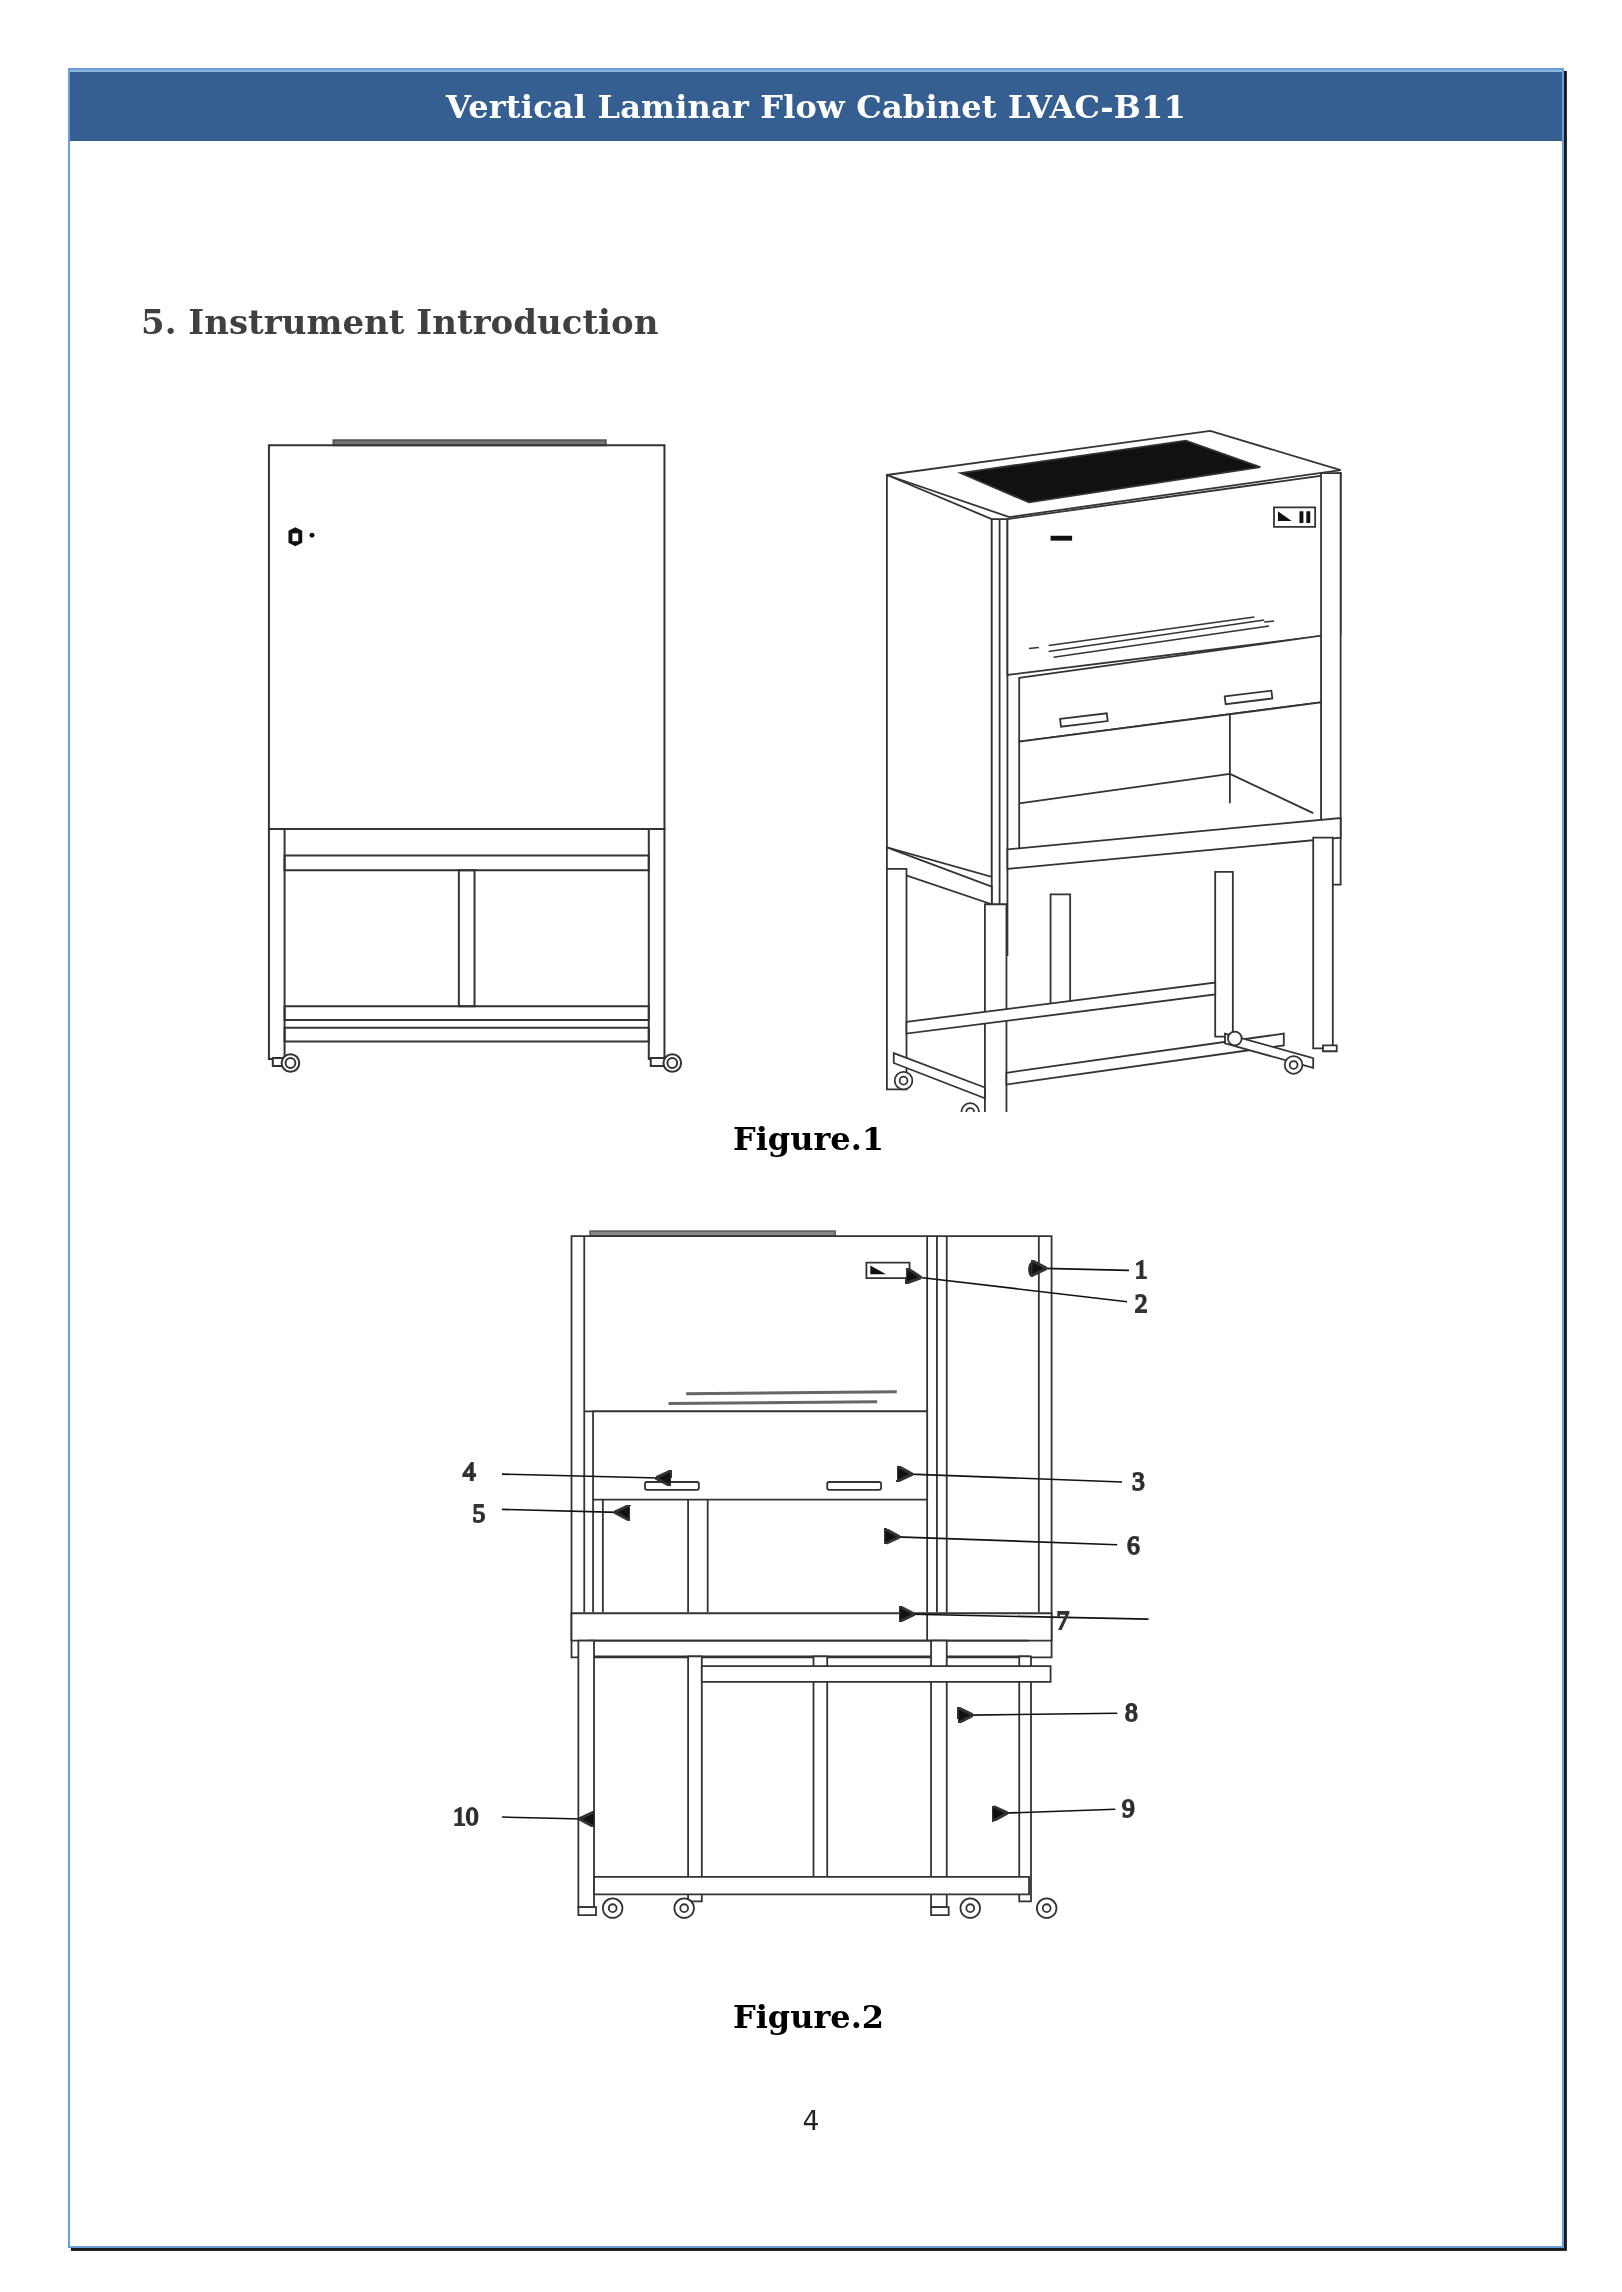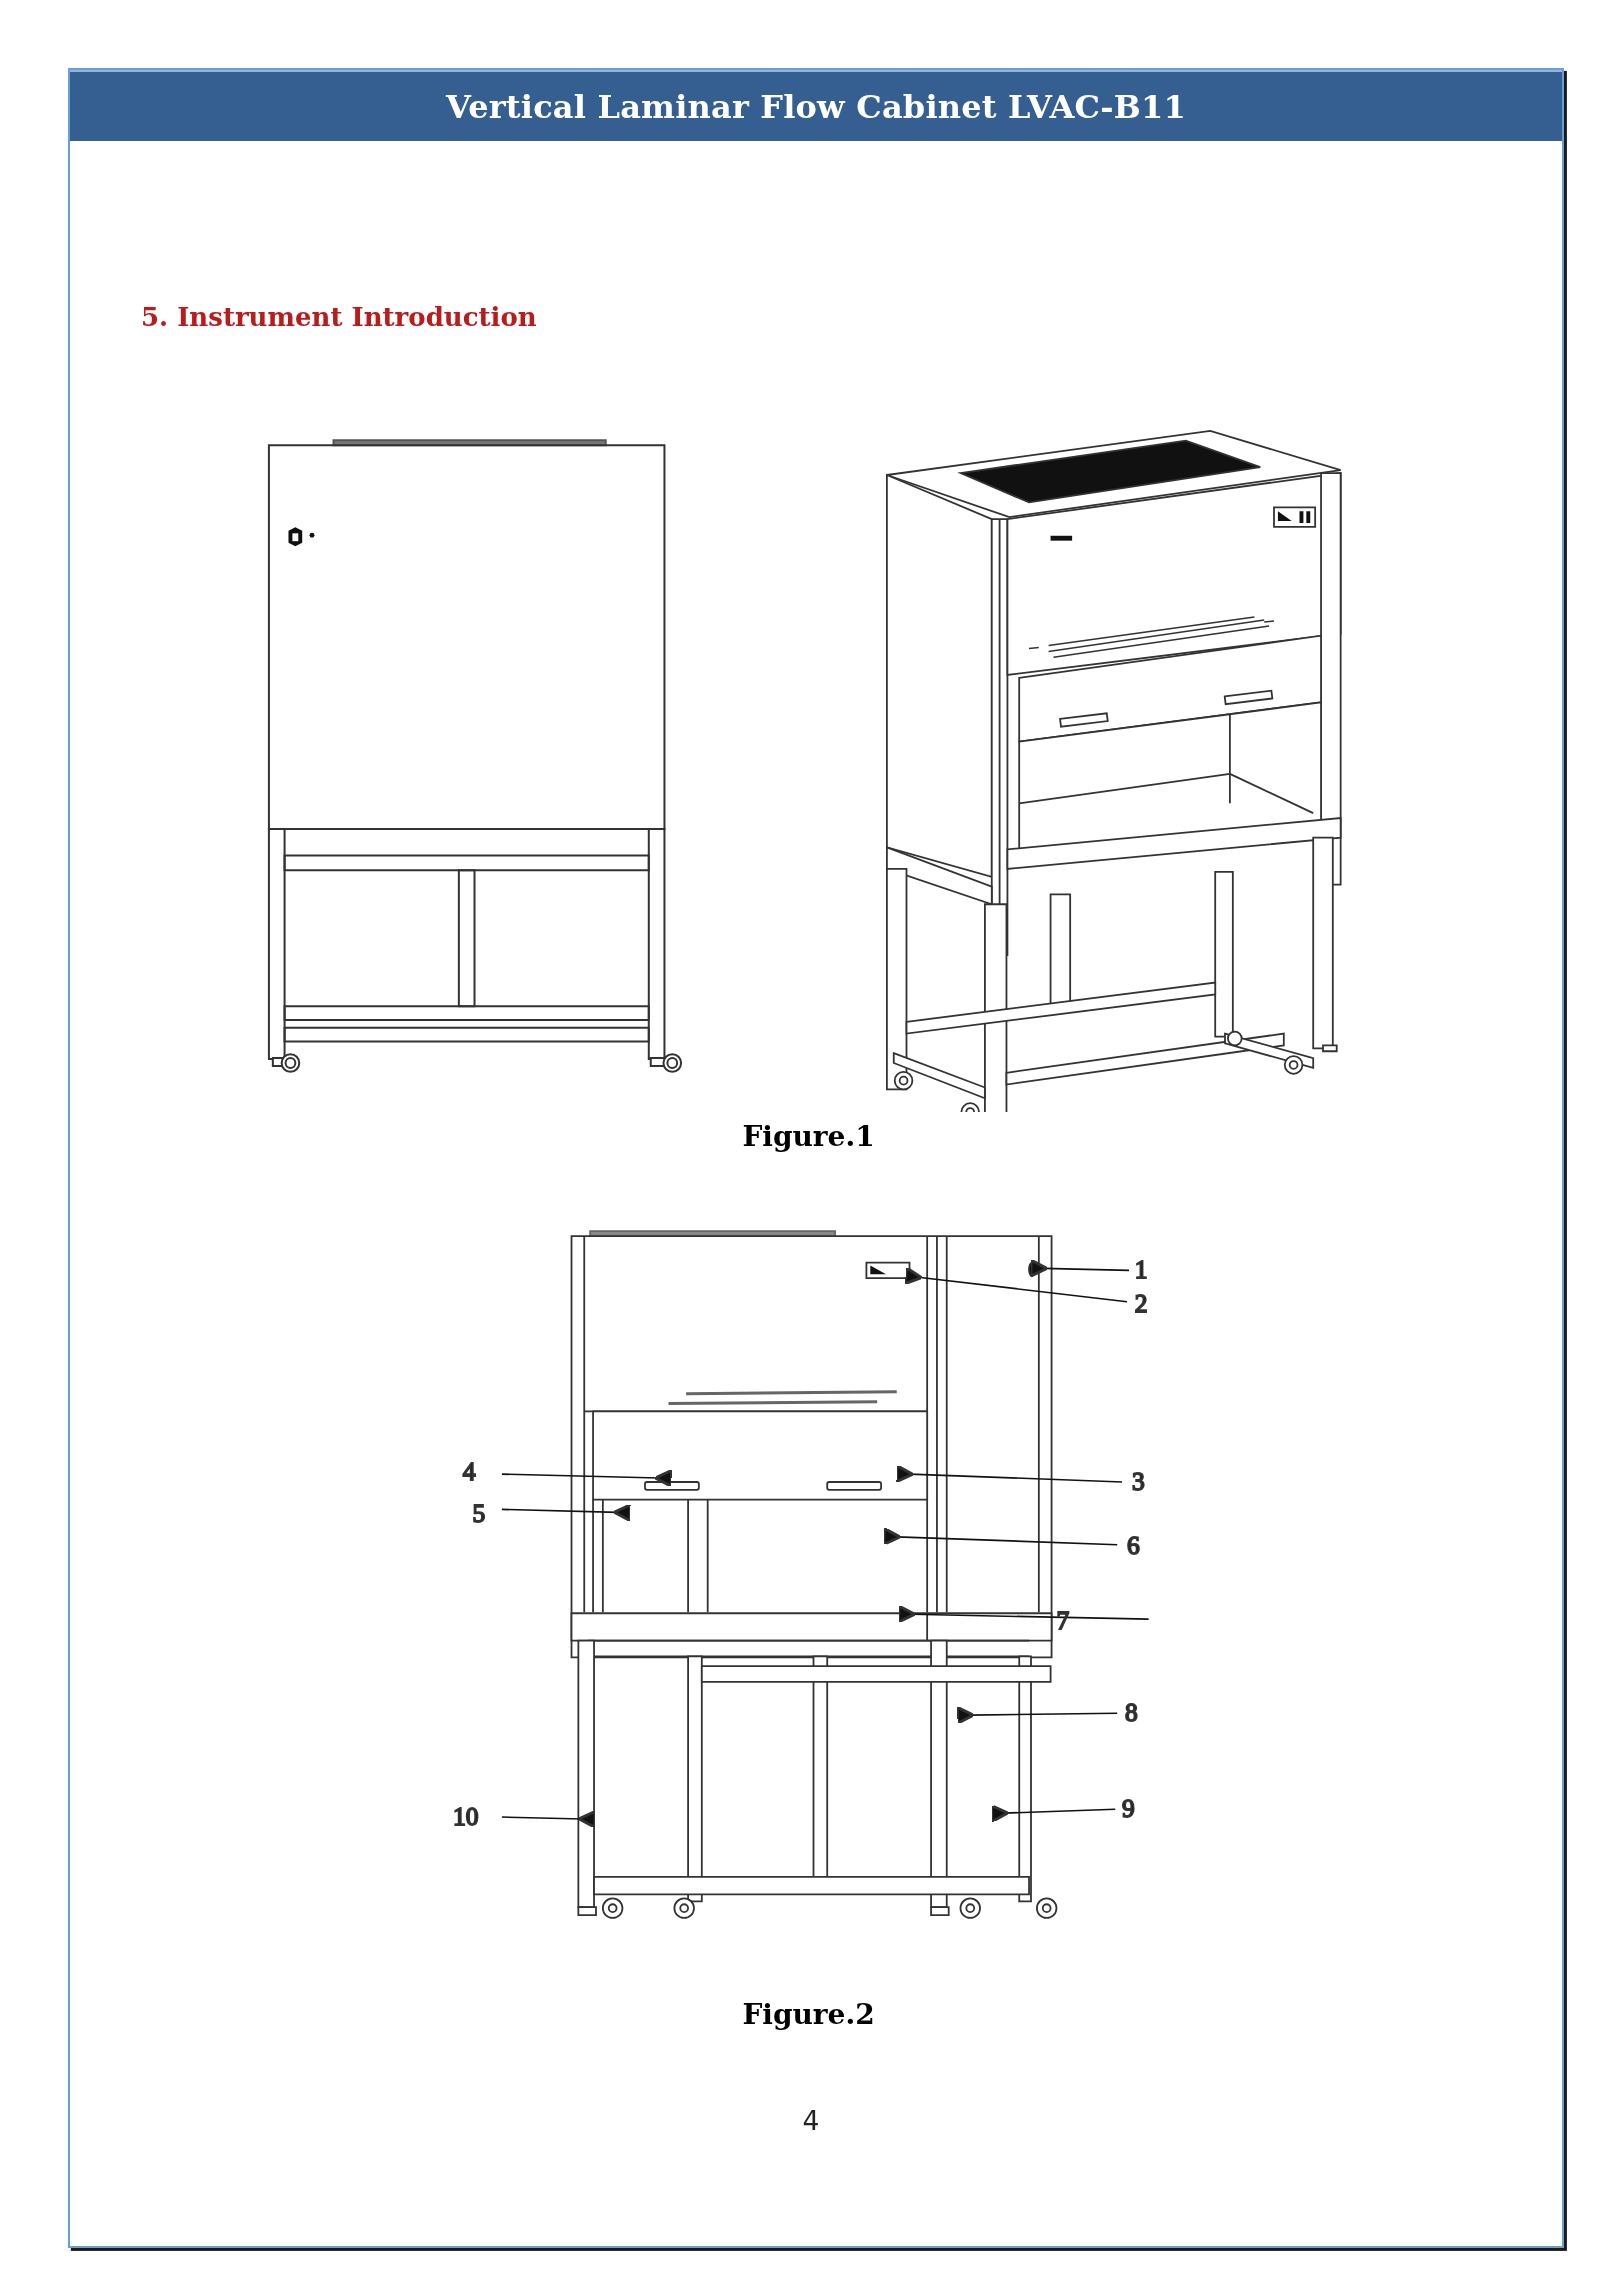--- a/index.html
+++ b/index.html
@@ -13,25 +13,25 @@
     position: absolute; left: 70px; top: 70px; width: 1492px; height: 71px;
     background: #365f91; border-top: 2.9px solid #8fb4dd;
     box-sizing: border-box; display: flex; align-items: center; justify-content: center;
   }
   .title-band span {
     color: #ffffff; font-family: "DejaVu Serif", serif; font-weight: bold;
     font-size: 32px; letter-spacing: 0.2px;
   }
   .section-heading {
     position: absolute; left: 141px; top: 302px;
-    color: #b91c1c; font-weight: bold; font-size: 26px; font-family: "DejaVu Serif", serif;
+    color: #404040; font-weight: bold; font-size: 34px; font-family: "DejaVu Serif", serif;
   }
   .fig { position: absolute; }
   .caption {
-    position: absolute; font-weight: bold; font-size: 28px; color: #000;
+    position: absolute; font-weight: bold; font-size: 32px; color: #000;
     font-family: "DejaVu Serif", serif; text-align: center;
   }
   .page-number {
     position: absolute; left: 0; width: 1622px; top: 2105px; text-align: center;
     font-family: "DejaVu Sans", sans-serif; font-size: 26.5px; color: #222;
   }
   svg line, svg rect, svg path, svg polyline, svg polygon, svg circle, svg ellipse {
     vector-effect: non-scaling-stroke;
   }
   .callout-label { font-family: "Liberation Serif", serif; font-size: 26px; fill: #111; }

